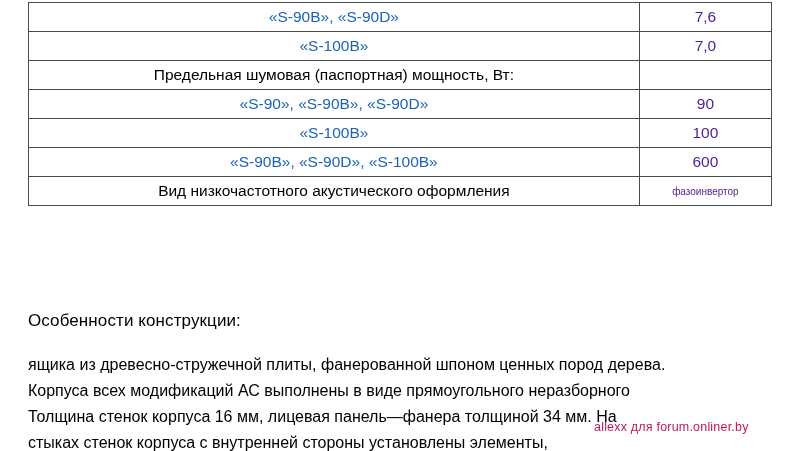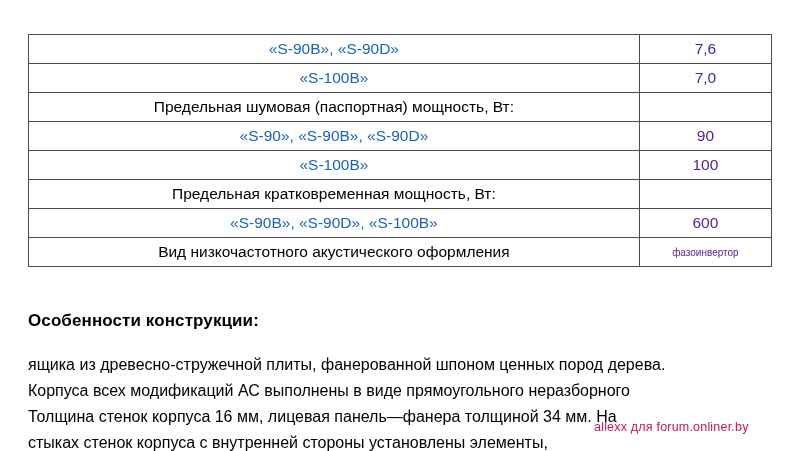--- a/index.html
+++ b/index.html
@@ -24,21 +24,20 @@
   }
 
   
   .spec-table {
     position: absolute;
     left: 28px;
     top: 2px;
     width: 744px;
     border-collapse: collapse;
     table-layout: fixed;
-    margin-top: 32px;
   }
   .spec-table td {
     border: 1px solid #4a4a4a;
     height: 28px;
     padding: 0 6px;
     font-size: 15.5px;
     text-align: center;
     vertical-align: middle;
     line-height: 1.1;
     white-space: nowrap;
@@ -51,21 +50,21 @@
   td.header-row { color: #000000; }
   td.value { color: #4c1d95; }
   td.value-small { font-size: 10px; }
 
   
   .section-title {
     position: absolute;
     left: 28px;
     top: 311px;
     font-size: 17px;
-    font-weight: bold;
+    font-weight: normal;
     color: #000000;
     letter-spacing: 0.1px;
   }
 
   .paragraph {
     position: absolute;
     left: 28px;
     top: 352px;
     width: 746px;
     font-size: 16px;
@@ -113,24 +112,20 @@
       </tr>
       <tr>
         <td class="model">«S-90», «S-90B», «S-90D»</td>
         <td class="value">90</td>
       </tr>
       <tr>
         <td class="model">«S-100B»</td>
         <td class="value">100</td>
       </tr>
       <tr>
-        <td class="header-row">Предельная кратковременная мощность, Вт:</td>
-        <td class="value"></td>
-      </tr>
-      <tr>
         <td class="model">«S-90B», «S-90D», «S-100B»</td>
         <td class="value">600</td>
       </tr>
       <tr>
         <td class="header-row">Вид низкочастотного акустического оформления</td>
         <td class="value value-small">фазоинвертор</td>
       </tr>
     </tbody>
   </table>
 

